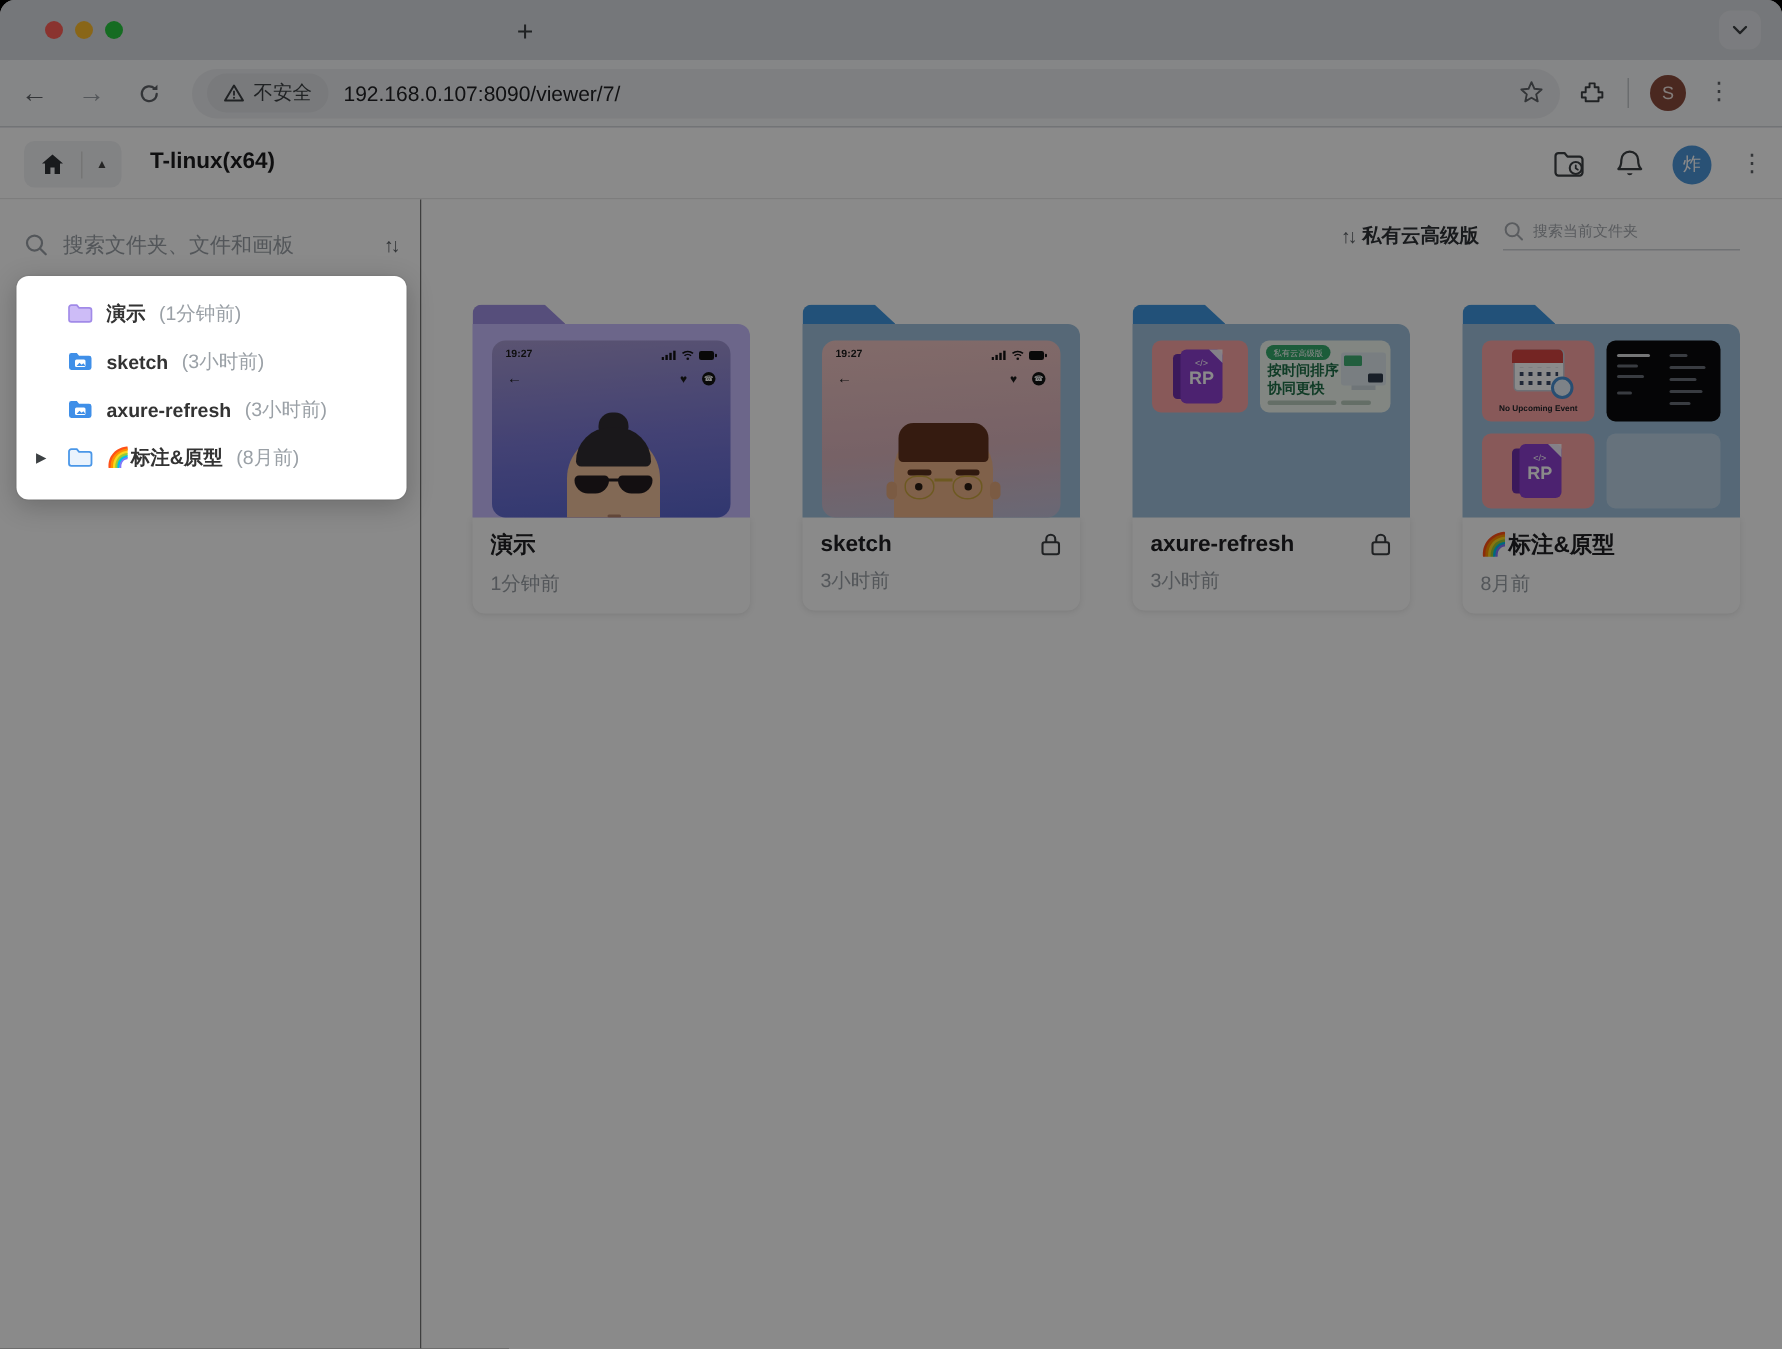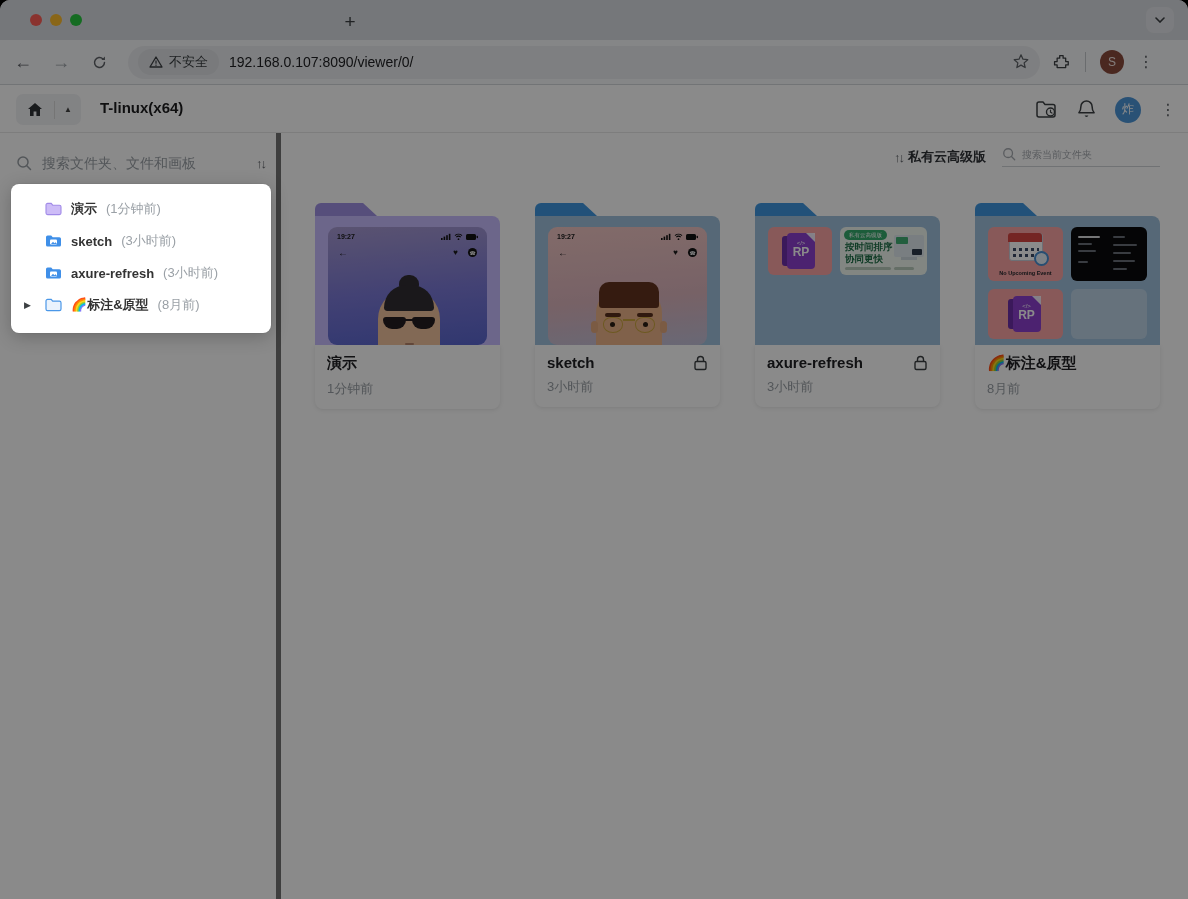--- a/index.html
+++ b/index.html
@@ -44,21 +44,21 @@
   .homeseg { width:38px; display:flex; justify-content:center; }
   .hg-div { width:1px; height:18px; background:#d8d8d8; }
   .caretseg { width:26px; display:flex; justify-content:center; font-size:8px; color:#444; }
   .apptitle { position:absolute; left:100px; top:13px; font-size:15px; font-weight:700; color:#1d1d1f; }
   .ah-right { position:absolute; right:12px; top:0; height:47px; display:flex; align-items:center; gap:19px; }
   .avatar-b { width:26px; height:26px; border-radius:50%; background:#4d96d9; color:#fff; font-size:12px;
               display:flex; align-items:center; justify-content:center; }
 
   
   .page { position:absolute; left:0; top:133px; right:0; bottom:0; background:#fff; }
-  .sidebar { position:absolute; left:0; top:0; width:281px; bottom:0; background:#fff; border-right:5px solid #737373;padding-left:41px; }
+  .sidebar { position:absolute; left:0; top:0; width:281px; bottom:0; background:#fff; border-right:1px solid #737373;padding-left:41px; }
   .sb-search { position:absolute; left:0; top:12px; width:281px; height:36px; display:flex; align-items:center; padding:0 16px; gap:10px; }
   .sb-search input { border:0; outline:0; background:transparent; font-size:14px; color:#333; width:170px;
                      font-family:"Liberation Sans","DejaVu Sans",sans-serif; }
   .sb-search input::placeholder { color:#9aa0a6; }
   .sorticon { margin-left:auto; font-size:13px; color:#5f6368; letter-spacing:-2px; }
 
   .panel { position:absolute; left:11px; top:51px; width:260px; height:149px; background:#fff; border-radius:8px;
            box-shadow:0 4px 18px rgba(0,0,0,.22), 0 0 0 1px rgba(0,0,0,.04); z-index:60; padding:9px 0; }
   .p-item { height:32px; display:flex; align-items:center; padding-left:34px; gap:9px; position:relative; cursor:default; }
   .p-item .expander { position:absolute; left:13px; font-size:9px; color:#3c4043; }
@@ -185,21 +185,21 @@
     </div>
     <div class="omnibox">
       <div class="secchip">
         <svg width="14" height="12" viewBox="0 0 14 12">
           <path d="M7 1 L13 11 L1 11 Z" fill="none" stroke="#3c4043" stroke-width="1.3" stroke-linejoin="round"></path>
           <rect x="6.4" y="4.5" width="1.2" height="3.2" fill="#3c4043"></rect>
           <rect x="6.4" y="8.6" width="1.2" height="1.2" fill="#3c4043"></rect>
         </svg>
         <span>不安全</span>
       </div>
-      <span class="url">192.168.0.107:8090/viewer/0/</span>
+      <span class="url">192.168.0.107:8090/viewer/7/</span>
       <svg class="obx-star" width="18" height="18" viewBox="0 0 20 20">
         <path d="M10 2 l2.2 4.9 5.3 .5 -4 3.6 1.1 5.2 -4.6-2.7 -4.6 2.7 1.1-5.2 -4-3.6 5.3-.5 Z" fill="none" stroke="#5f6368" stroke-width="1.4" stroke-linejoin="round"></path>
       </svg>
     </div>
     <div class="tool-right">
       <svg width="19" height="19" viewBox="0 0 20 20">
         <path d="M8 3h4v3h3v4h3v4h-3v3H5v-3H2v-4h3V6h3z" transform="scale(0.9) translate(1,0)" fill="none" stroke="#3c4043" stroke-width="1.5" stroke-linejoin="round"></path>
       </svg>
       <div class="vdiv"></div>
       <div class="avatar-s">S</div>

